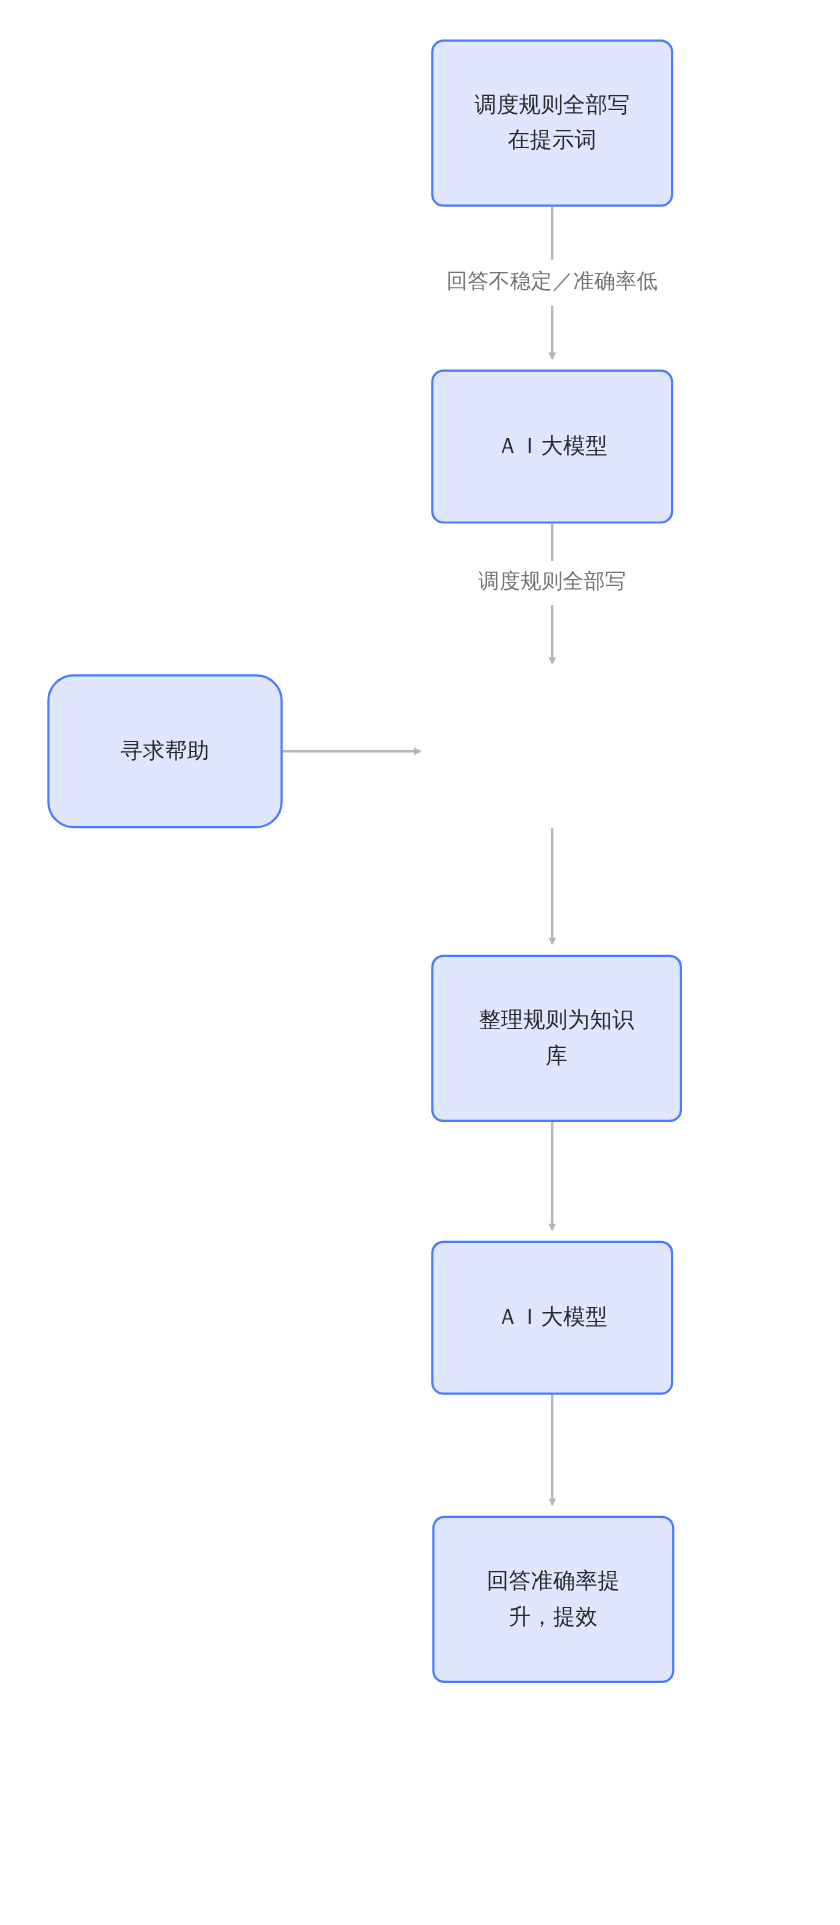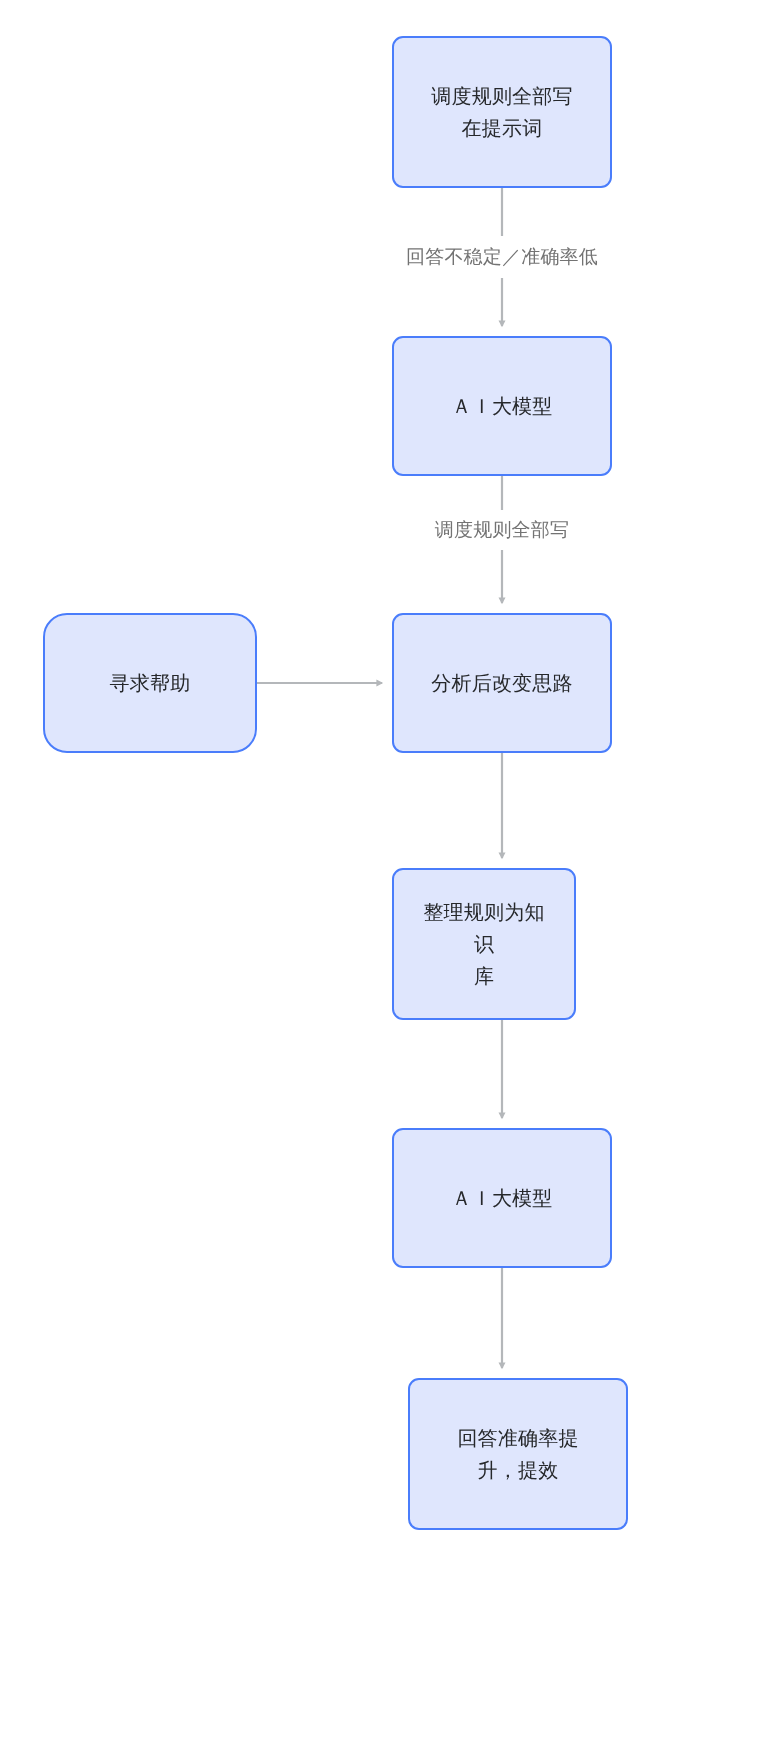--- a/index.html
+++ b/index.html
@@ -103,34 +103,31 @@
   </div>
 
   <div class="node" style="left:392px; top:336px; width:220px; height:140px;">
     <span class="node-label">ＡＩ大模型</span>
   </div>
 
   <div class="node" style="left:43px; top:613px; width:214px; height:140px;border-radius:24px;">
     <span class="node-label">寻求帮助</span>
   </div>
 
-  <div class="node" style="left:392px; top:613px; width:220px; height:140px;">
-    <span class="node-label">分析后改变思路</span>
-  </div>
 
-  <div class="node" style="left:392px; top:868px; width:184px; height:152px;">
+  <div class="node" style="left:392px; top:868px; width:228px; height:152px;">
     <span class="node-label">整理规则为知识
 库</span>
   </div>
 
   <div class="node" style="left:392px; top:1128px; width:220px; height:140px;">
     <span class="node-label">ＡＩ大模型</span>
   </div>
 
-  <div class="node" style="left:408px; top:1378px; width:220px; height:152px;">
+  <div class="node" style="left:393px; top:1378px; width:220px; height:152px;">
     <span class="node-label">回答准确率提
 升，提效</span>
   </div>
 
   <div class="edge-label" style="left:502px; top:245px;">回答不稳定／准确率低</div>
 
   <div class="edge-label" style="left:502px; top:518px;">调度规则全部写</div>
 
 </div>
 

